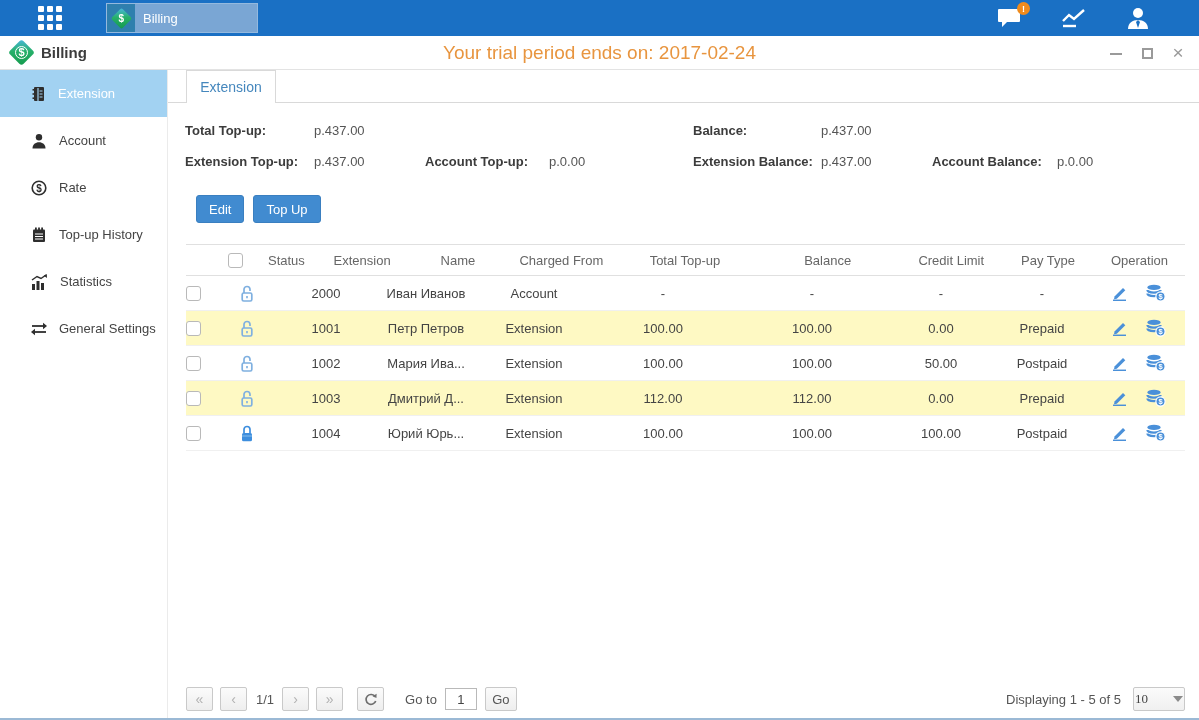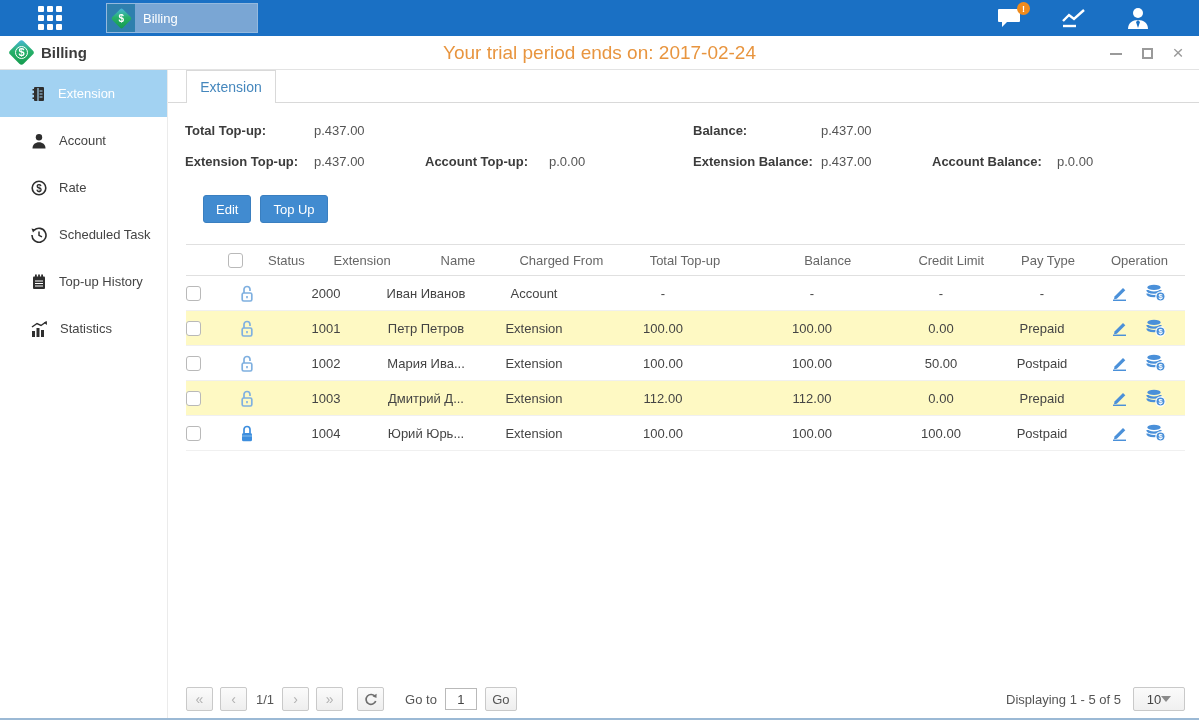--- a/index.html
+++ b/index.html
@@ -66,21 +66,21 @@
     border-bottom:none; margin-bottom:-1px; display:flex; align-items:center;
     justify-content:center; font-size:14px; color:#4587bd; cursor:pointer; }
 
   
   .summary { position:relative; height:64px; margin-top:16px; flex-shrink:0;
     font-size:13px; }
   .sum-label { position:absolute; font-weight:bold; color:#3c3c3c; }
   .sum-value { position:absolute; color:#555; }
 
   
-  .actions { margin:12px 0 0 35px; display:flex; gap:9px; flex-shrink:0; }
+  .actions { margin:12px 0 0 28px; display:flex; gap:9px; flex-shrink:0; }
   .btn-blue { height:28px; padding:0 12px; background:#418bd0; border:1px solid #3a7fc0;
     border-radius:3px; color:#fff; font-size:13px; cursor:pointer;
     font-family:"Liberation Sans",sans-serif; }
 
   
   .table { margin:21px 14px 0 18px; flex-shrink:0; }
   .thead { display:flex; align-items:center; height:32px; border-top:1px solid #e0e0e0;
     border-bottom:1px solid #e0e0e0; font-size:13px; color:#666;padding-left:42px; }
   .trow { display:flex; align-items:center; height:35px; font-size:13px; color:#444;
     border-bottom:1px solid #f0f0f0; }
@@ -103,21 +103,21 @@
     justify-content:center; color:#b2b2b2; font-size:14px; cursor:pointer;
     margin-right:7px; }
   .pg-ind { margin:0 8px 0 2px; color:#555; }
   .pg-goto { margin:0 8px 0 14px; }
   .pg-input { width:32px; height:22px; border:1px solid #b9b9b9; text-align:center;
     font-size:13px; color:#444; font-family:"Liberation Sans",sans-serif; }
   .pg-go { margin-left:8px;text-align:center; }
   .pg-right { margin-left:auto; display:flex; align-items:center; gap:12px; }
   .pg-select { width:52px; height:24px; border:1px solid #c9c9c9; border-radius:2px;
     background:linear-gradient(#fbfbfb,#f0f0f0); display:flex; align-items:center;
-    padding:0 20px; justify-content:center; cursor:pointer; color:#444; }
+    padding:0 1px; justify-content:space-between; cursor:pointer; color:#444;font-family:Liberation Serif, serif; }
   .tri-down { width:0; height:0; border-left:5px solid transparent;
     border-right:5px solid transparent; border-top:6px solid #8b8b8b; }
 </style>
 </head>
 <body>
 
 <div class="app">
 
   <div class="topbar">
     <div class="grid-icon">
@@ -211,30 +211,20 @@
           <svg width="16" height="16" viewBox="0 0 16 16">
               <circle cx="8" cy="8" r="6.8" fill="none" stroke="currentColor" stroke-width="1.6"></circle>
               <text x="8" y="11.5" font-size="10" font-weight="bold" text-anchor="middle" fill="currentColor" font-family="Liberation Sans, sans-serif">$</text>
             </svg>
         </span>
         <span>Rate</span>
       </div>
       <div class="side-item">
         <span class="side-icon">
           <svg width="16" height="16" viewBox="0 0 16 16">
-              <path d="M3.2 3.2 A7 7 0 1 1 1 8" fill="none" stroke="currentColor" stroke-width="1.6"></path>
-              <path d="M0.5 1.5 L4.8 2.4 L2 5.6 z" fill="currentColor"></path>
-              <polyline points="8,4.5 8,8.3 11,9.8" fill="none" stroke="currentColor" stroke-width="1.5"></polyline>
-            </svg>
-        </span>
-        <span>Scheduled Task</span>
-      </div>
-      <div class="side-item">
-        <span class="side-icon">
-          <svg width="16" height="16" viewBox="0 0 16 16">
               <rect x="2" y="2.5" width="12" height="12.5" rx="1" fill="currentColor"></rect>
               <rect x="4" y="0.5" width="1.8" height="3" fill="currentColor"></rect>
               <rect x="7.1" y="0.5" width="1.8" height="3" fill="currentColor"></rect>
               <rect x="10.2" y="0.5" width="1.8" height="3" fill="currentColor"></rect>
               <line x1="4" y1="7" x2="12" y2="7" stroke="#fff"></line>
               <line x1="4" y1="9.5" x2="12" y2="9.5" stroke="#fff"></line>
               <line x1="4" y1="12" x2="12" y2="12" stroke="#fff"></line>
             </svg>
         </span>
         <span>Top-up History</span>
@@ -243,20 +233,31 @@
         <span class="side-icon">
           <svg width="17" height="16" viewBox="0 0 17 16">
               <rect x="1" y="10" width="3" height="6" fill="currentColor"></rect>
               <rect x="5.5" y="7" width="3" height="9" fill="currentColor"></rect>
               <rect x="10" y="9" width="3" height="7" fill="currentColor"></rect>
               <polyline points="1,6 6,2.5 10,4.5 15,1" fill="none" stroke="currentColor" stroke-width="1.5"></polyline>
               <path d="M15.8 0 L16 4 L12.8 1.8 z" fill="currentColor"></path>
             </svg>
         </span>
         <span>Statistics</span>
+      </div>
+      <div class="side-item">
+        <span class="side-icon">
+          <svg width="16" height="16" viewBox="0 0 16 16">
+              <line x1="1" y1="5" x2="13" y2="5" stroke="currentColor" stroke-width="1.8"></line>
+              <path d="M12 1.8 L16 5 L12 8.2 z" fill="currentColor"></path>
+              <line x1="3" y1="11" x2="15" y2="11" stroke="currentColor" stroke-width="1.8"></line>
+              <path d="M4 7.8 L0 11 L4 14.2 z" fill="currentColor"></path>
+            </svg>
+        </span>
+        <span>General Settings</span>
       </div>
     </div>
 
     <div class="content">
 
       <div class="tabstrip">
         <div class="tab">Extension</div>
       </div>
 
       <div class="summary">

